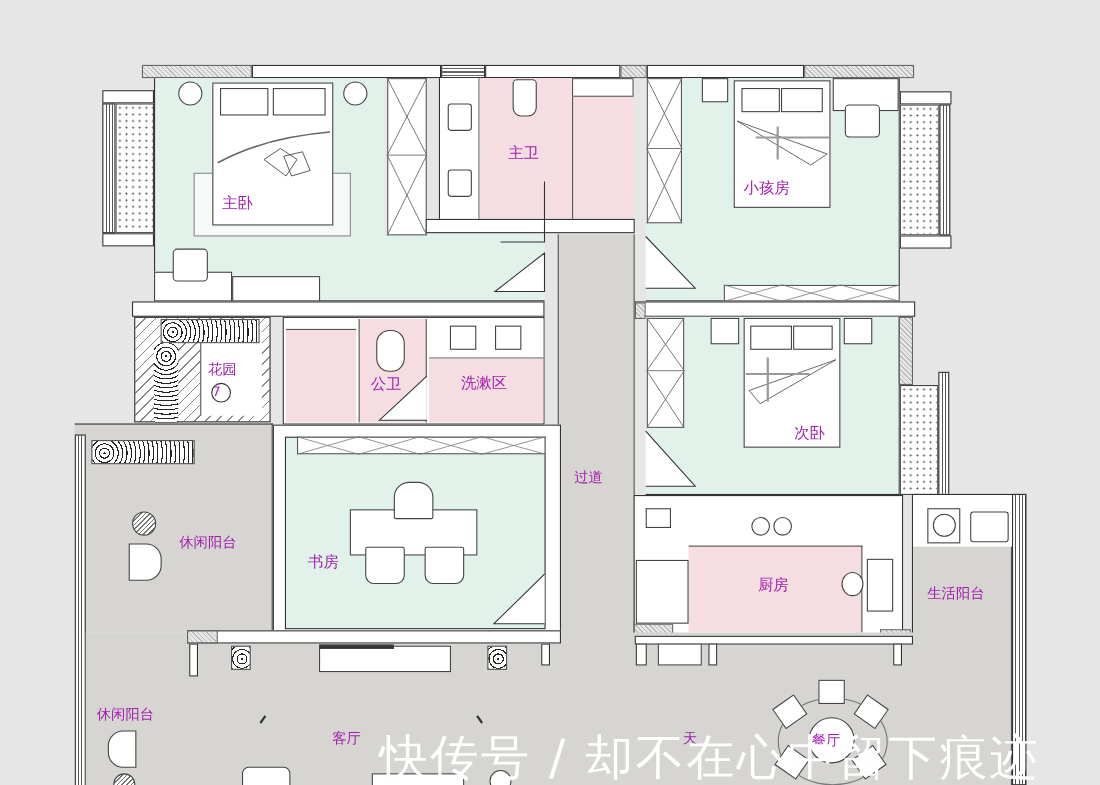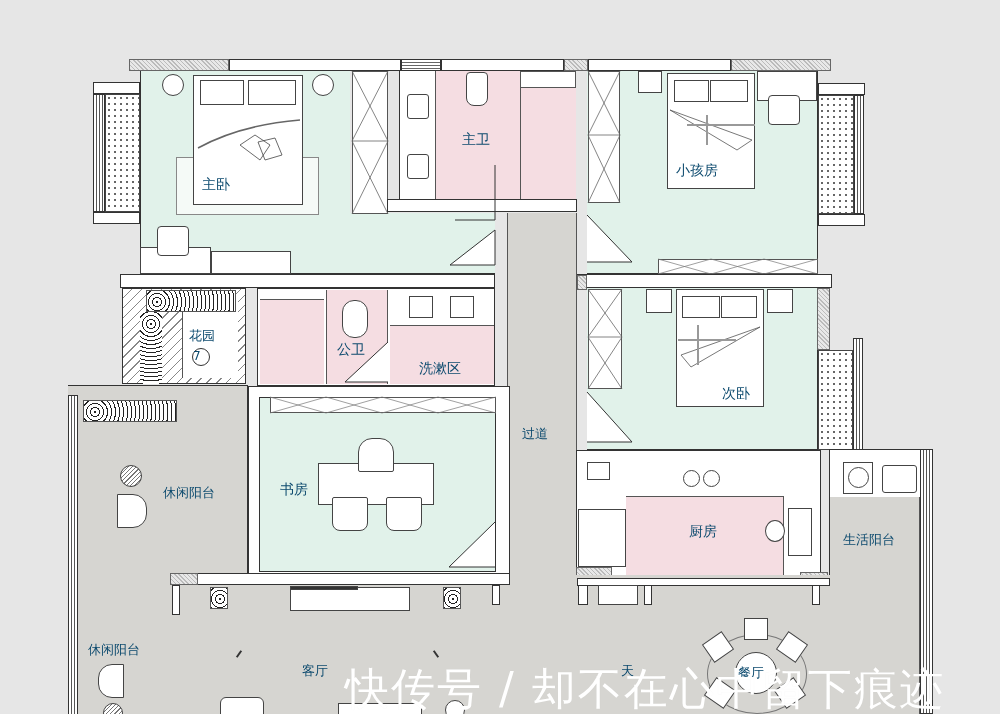--- a/index.html
+++ b/index.html
@@ -5,21 +5,21 @@
   html, body { margin:0; padding:0; }
   body { width:1000px; height:714px; background:#e6e6e6; position:relative; overflow:hidden; font-family:"DejaVu Sans", sans-serif; }
   .abs { position:absolute; box-sizing:border-box; }
   .wall { background:#fff; border:1.5px solid #333; }
   .hatch { background: repeating-linear-gradient(45deg,#bbb 0 1px,#e8e8e8 1px 3px); border:1px solid #666; }
   .dots { background-color:#fff; background-image: radial-gradient(#666 0.8px, transparent 1px); background-size:6px 6px; border:1px solid #444; }
   .green { background:#e1f2ea; }
   .pink { background:#f5dde2; }
   .grey { background:#d6d5d1; }
   .white { background:#fff; }
-  .lbl { position:absolute; font-size:14px; color:#0c4a6e; white-space:nowrap; font-family:"DejaVu Sans", sans-serif; }
+  .lbl { position:absolute; font-size:14px; color:#a21caf; white-space:nowrap; font-family:"DejaVu Sans", sans-serif; }
   .lbl-sm { font-size:13px; }
   .closet { background:#fff; border:1px solid #555; }
   .line { position:absolute; background:#333; }
   .furn { position:absolute; background:#fff; border:1px solid #444; box-sizing:border-box; }
   .round { border-radius:50%; }
   .watermark { position:absolute; left:345px; top:660px; font-size:44px; color:#fff; letter-spacing:2px; white-space:nowrap; font-family:"DejaVu Sans", sans-serif; text-shadow:0 0 1px rgba(0,0,0,0.05); }
   svg { position:absolute; overflow:visible; }
 </style>
 </head>
 <body>
@@ -124,21 +124,21 @@
   <div class="abs pink" style="left:326px;top:290px;width:62px;height:94px;border-left:1px solid #555;border-right:1px solid #555;"></div>
   <div class="furn" style="left:342px;top:300px;width:26px;height:38px;border-radius:12px;"></div>
   <div class="lbl" style="left:337px;top:341px;">公卫</div>
   <svg style="left:340px;top:340px;" width="50" height="45">
       <path d="M48 2 L5 42 L48 42" stroke="#333" stroke-width="1" fill="#fff"></path>
     </svg>
   <div class="abs white" style="left:390px;top:290px;width:104px;height:36px;border-bottom:1px solid #555;"></div>
   <div class="furn" style="left:409px;top:296px;width:24px;height:22px;"></div>
   <div class="furn" style="left:450px;top:296px;width:24px;height:22px;"></div>
   <div class="abs pink" style="left:390px;top:326px;width:104px;height:58px;"></div>
-  <div class="lbl" style="left:419px;top:360px;">洗漱区</div>
+  <div class="lbl" style="left:419px;top:340px;">洗漱区</div>
 
   <div class="abs hatch" style="left:577px;top:275px;width:10px;height:15px;"></div>
   <div class="abs green" style="left:587px;top:288px;width:231px;height:162px;border-right:1.5px solid #333;border-bottom:1.5px solid #333;"></div>
   <div class="abs closet" style="left:588px;top:289px;width:34px;height:100px;"></div>
   <svg style="left:588px;top:289px;" width="34" height="100">
       <path d="M0 0 L34 48 M34 0 L0 48 M0 48 L34 100 M34 48 L0 100 M0 48 L34 48" stroke="#666" stroke-width="0.8" fill="none"></path>
     </svg>
   <div class="furn" style="left:646px;top:289px;width:26px;height:24px;"></div>
   <div class="furn" style="left:676px;top:289px;width:88px;height:118px;"></div>
   <div class="furn" style="left:682px;top:296px;width:38px;height:22px;"></div>
@@ -166,21 +166,21 @@
   <div class="abs wall" style="left:248px;top:386px;width:262px;height:200px;"></div>
   <div class="abs green" style="left:259px;top:397px;width:237px;height:175px;border:1.5px solid #333;"></div>
   <div class="abs closet" style="left:270px;top:397px;width:226px;height:16px;"></div>
   <svg style="left:270px;top:397px;" width="226" height="16">
       <path d="M0 0 L56 16 M56 0 L0 16 M56 0 L112 16 M112 0 L56 16 M112 0 L168 16 M168 0 L112 16 M168 0 L226 16 M226 0 L168 16" stroke="#777" stroke-width="0.7" fill="none"></path>
     </svg>
   <div class="furn" style="left:318px;top:463px;width:116px;height:42px;"></div>
   <div class="furn" style="left:358px;top:438px;width:36px;height:34px;border-radius:14px 14px 2px 2px;"></div>
   <div class="furn" style="left:332px;top:497px;width:36px;height:34px;border-radius:2px 2px 8px 8px;"></div>
   <div class="furn" style="left:386px;top:497px;width:36px;height:34px;border-radius:2px 2px 8px 8px;"></div>
-  <div class="lbl" style="left:280px;top:481px;">书房</div>
+  <div class="lbl" style="left:280px;top:502px;">书房</div>
   <svg style="left:447px;top:520px;" width="50" height="50">
       <path d="M48 2 L2 47 L48 47" stroke="#333" stroke-width="1" fill="#fff"></path>
     </svg>
 
   <div class="abs wall" style="left:576px;top:450px;width:245px;height:130px;"></div>
   <div class="abs white" style="left:588px;top:462px;width:222px;height:35px;"></div>
   <div class="furn" style="left:587px;top:462px;width:23px;height:18px;"></div>
   <div class="furn round" style="left:683px;top:470px;width:17px;height:17px;"></div>
   <div class="furn round" style="left:703px;top:470px;width:17px;height:17px;"></div>
   <div class="abs pink" style="left:626px;top:496px;width:158px;height:79px;border-top:1px solid #555;border-right:1px solid #555;"></div>

